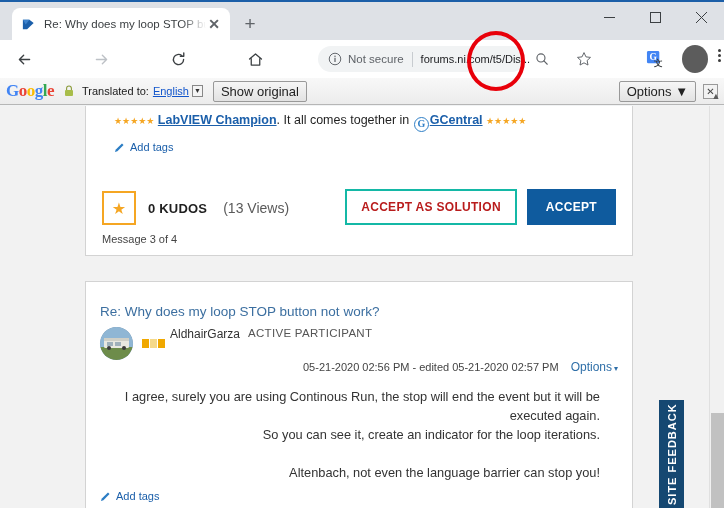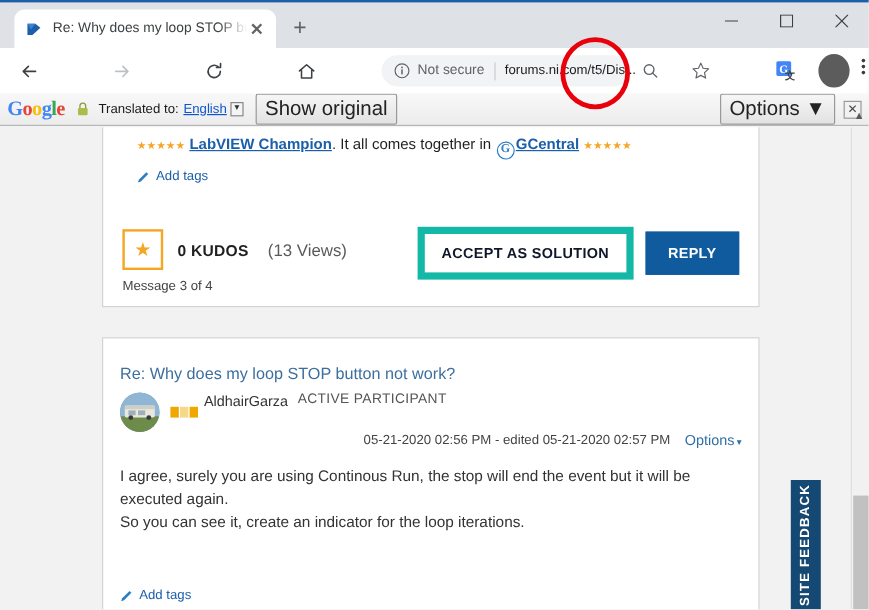--- a/index.html
+++ b/index.html
@@ -150,21 +150,21 @@
   .glang { color: #1155cc; text-decoration: underline; margin-left: 4px; font-size: 11px; }
   .gcaret {
     display: inline-block; margin-left: 3px;
     border: 1px solid #888; background: #f4f4f4;
     font-size: 7px; padding: 0px 1px; color: #333;
     vertical-align: middle; line-height: 10px;
   }
   .gbtn {
     margin-left: 10px;
     border: 1px solid #999; background: linear-gradient(to bottom,#f6f6f6,#e2e2e2);
-    border-radius: 2px; font-size: 17px; padding: 2px 7px; color: #222;
+    border-radius: 2px; font-size: 13px; padding: 2px 7px; color: #222;
   }
   .gright { margin-left: auto; display: flex; align-items: center; }
   .gclose {
     margin-left: 7px; width: 15px; height: 15px;
     border: 1px solid #999; background: #f2f2f2;
     display: flex; align-items: center; justify-content: center;
     font-size: 10px; color: #444;
   }
 
   
@@ -221,21 +221,21 @@
     color: #1f1f1f; letter-spacing: 0.2px;
   }
   .views { margin-left: 16px; font-size: 14px; color: #5a5a5a; text-align: right; }
   .msg-of { position: absolute; left: 16px; top: 220px; font-size: 11px; color: #444; }
 
   .btn-row { position: absolute; right: 16px; top: 176px; display: flex; align-items: center; }
   .btn {
     font-size: 12px; font-weight: bold; letter-spacing: 0.3px;
     padding: 9px 14px; text-align: center;
   }
-  .btn-outline { border: 6px solid #14b8a6; color: #0f172a; background: #fff; }
+  .btn-outline { border: 2px solid #14b8a6; color: #b91c1c; background: #fff; }
   .btn-solid { border: 2px solid #0f5b9e; background: #0f5b9e; color: #fff; margin-left: 10px; padding: 9px 17px; }
 
   
   .post-title {
     position: absolute; left: 14px; top: 22px;
     font-size: 13.5px; color: #3c6fa0;
   }
   .author-row { position: absolute; left: 14px; top: 45px; display: flex; }
   .avatar {
     width: 33px; height: 33px; border-radius: 50%;
@@ -253,21 +253,21 @@
     position: absolute; right: 14px; top: 78px;
     display: flex; align-items: center;
   }
   .timestamp { font-size: 11px; color: #444; padding-left: 18px; }
   .options-link { margin-left: 12px; font-size: 12px; color: #2f6fa8; }
   .options-link .car { font-size: 8px; margin-left: 2px; }
 
   .body-text {
     position: absolute; left: 14px; top: 105px;
     width: 500px;
-    font-size: 12.8px; line-height: 19px; color: #333;
+    font-size: 12.8px; line-height: 19px; color: #333; text-align: right;
   }
   .body-text p { margin: 0; }
   .body-gap { height: 19px; }
 
   .addtags-2 { position: absolute; left: 14px; top: 208px; }
 
   
   .site-feedback {
     position: absolute;
     right: 25px; bottom: 0;
@@ -464,21 +464,21 @@
             <span>★</span>
           </div>
           <span class="kudos-count">0 KUDOS</span>
           <span class="views">(13 Views)</span>
         </div>
 
         <div class="msg-of">Message 3 of 4</div>
 
         <div class="btn-row">
           <div class="btn btn-outline">ACCEPT AS SOLUTION</div>
-          <div class="btn btn-solid">REPLY</div>
+          <div class="btn btn-solid">ACCEPT</div>
         </div>
       </div>
 
       <div class="card" id="card-2">
 
         <div class="post-title">Re: Why does my loop STOP button not work?</div>
 
         <div class="author-row">
           <div class="avatar">
             <svg width="33" height="33" viewBox="0 0 33 33">
@@ -510,20 +510,21 @@
 
         <div class="meta-row">
           <span class="timestamp">05-21-2020 02:56 PM - edited 05-21-2020 02:57 PM</span>
           <span class="options-link"><span>Options</span><span class="car">▾</span></span>
         </div>
 
         <div class="body-text">
           <p>I agree, surely you are using Continous Run, the stop will end the event but it will be executed again.</p>
           <p>So you can see it, create an indicator for the loop iterations.</p>
           <div class="body-gap"></div>
+          <p>Altenbach, not even the language barrier can stop you!</p>
         </div>
 
         <div class="addtags addtags-2">
           <span class="pencil">
             <svg width="11" height="11" viewBox="0 0 12 12">
                 <path d="M1 11 L2 8.3 L8.7 1.6 L10.4 3.3 L3.7 10 Z" fill="#2b7dc4"></path>
               </svg>
           </span>
           <span class="lbl">Add tags</span>
         </div>

